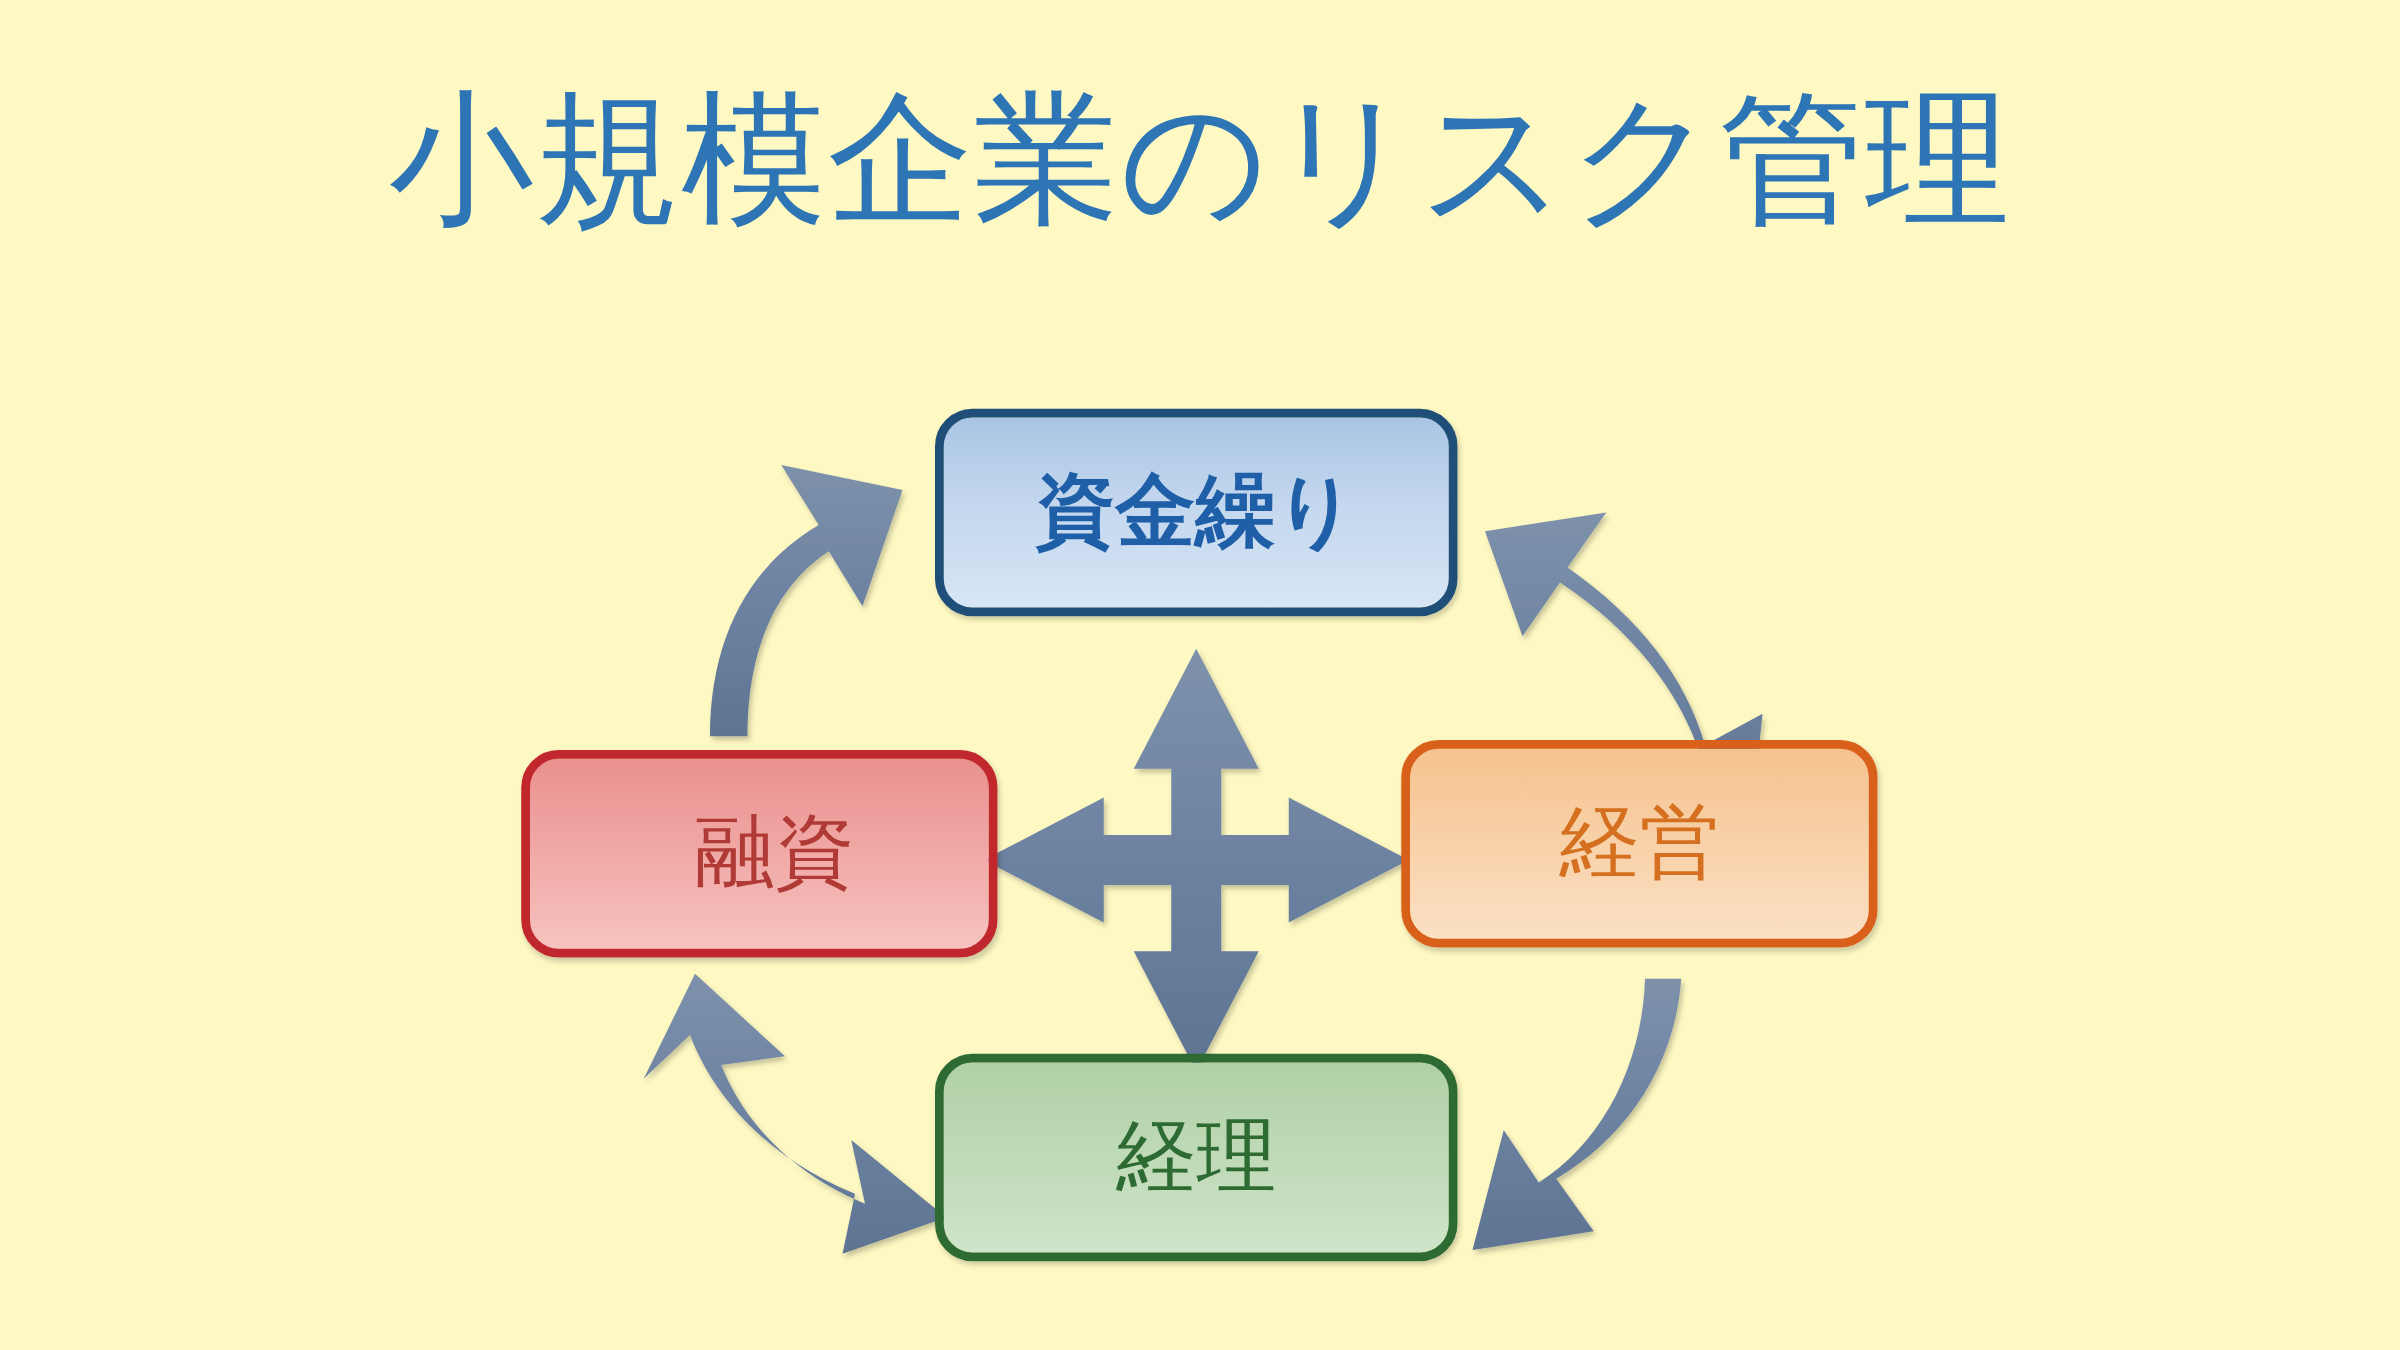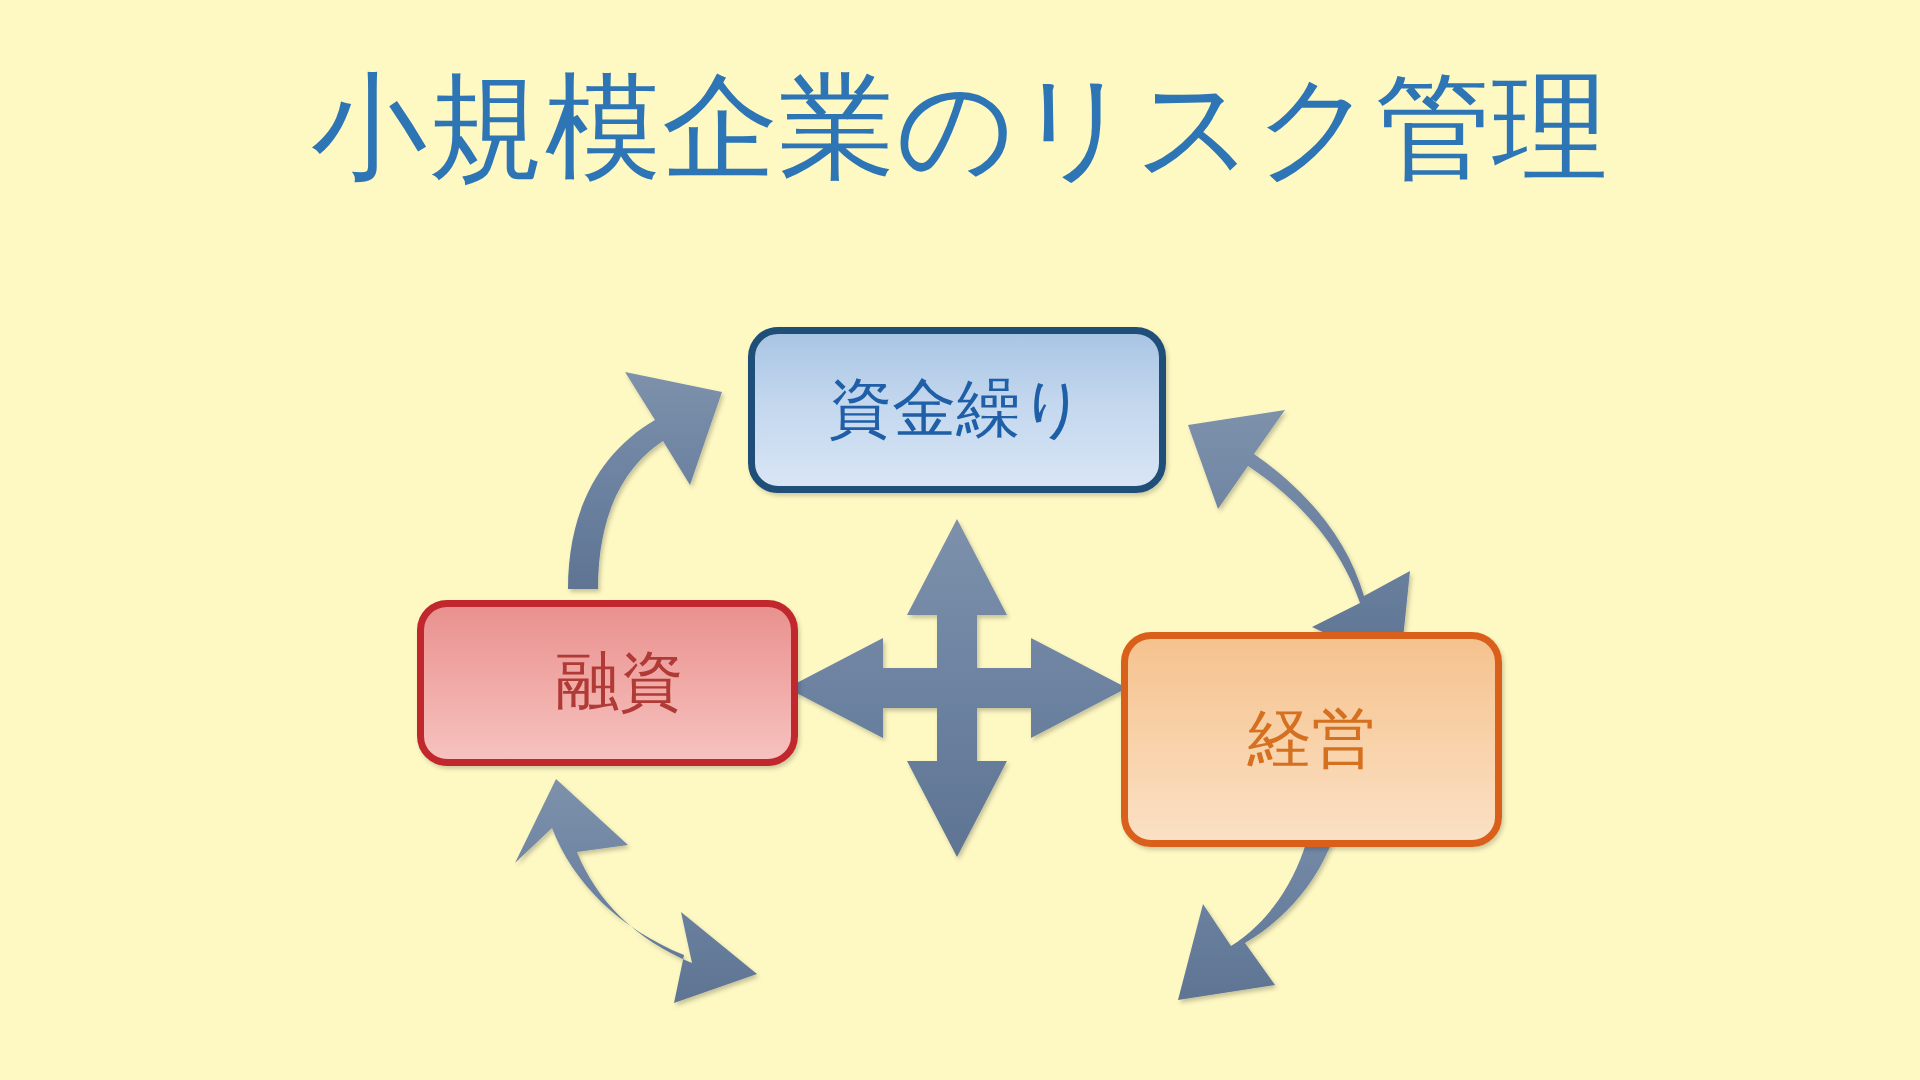--- a/index.html
+++ b/index.html
@@ -70,41 +70,41 @@
   
   #node-shikin {
     left: 748px;
     top: 327px;
     width: 418px;
     height: 166px;
     border: 7px solid #1F4E79;
     background: linear-gradient(to bottom, #A9C5E4 0%, #C3D7EE 45%, #D8E5F5 100%);
     box-shadow: 2px 3px 4px rgba(0,0,0,0.18);
   }
-  #node-shikin .label { color: #1F5FA8; }
+  #node-shikin .label { color: #1F5FA8; font-weight: bold; }
 
   
   #node-yushi {
     left: 417px;
     top: 600px;
     width: 381px;
     height: 166px;
     border: 7px solid #C0282D;
     background: linear-gradient(to bottom, #E9918F 0%, #F0A7A4 45%, #F6C2BF 100%);
     box-shadow: 2px 3px 4px rgba(0,0,0,0.18);
     padding-left: 24px;
   }
   #node-yushi .label { color: #B03A35; }
 
   
   #node-keiei {
     left: 1121px;
-    top: 632px;
+    top: 592px;
     width: 381px;
-    height: 215px;
+    height: 166px;
     border: 7px solid #D9601B;
     background: linear-gradient(to bottom, #F5C28E 0%, #F8D0A6 45%, #FBE0C4 100%);
     box-shadow: 2px 3px 4px rgba(0,0,0,0.18);
     justify-content: center;
   }
   #node-keiei .label { color: #D4701F; }
 
   
   #node-keiri {
     left: 748px;
@@ -238,15 +238,18 @@
     </div>
 
     <div class="node" id="node-yushi">
       <span class="label">融資</span>
     </div>
 
     <div class="node" id="node-keiei">
       <span class="label">経営</span>
     </div>
 
+    <div class="node" id="node-keiri">
+      <span class="label">経理</span>
+    </div>
 
   </div>
 </div>
 
 </body></html>

